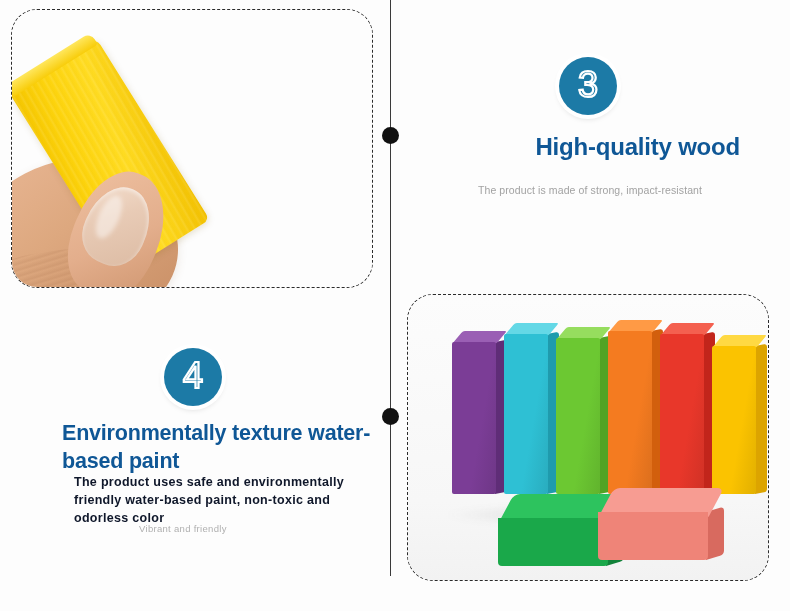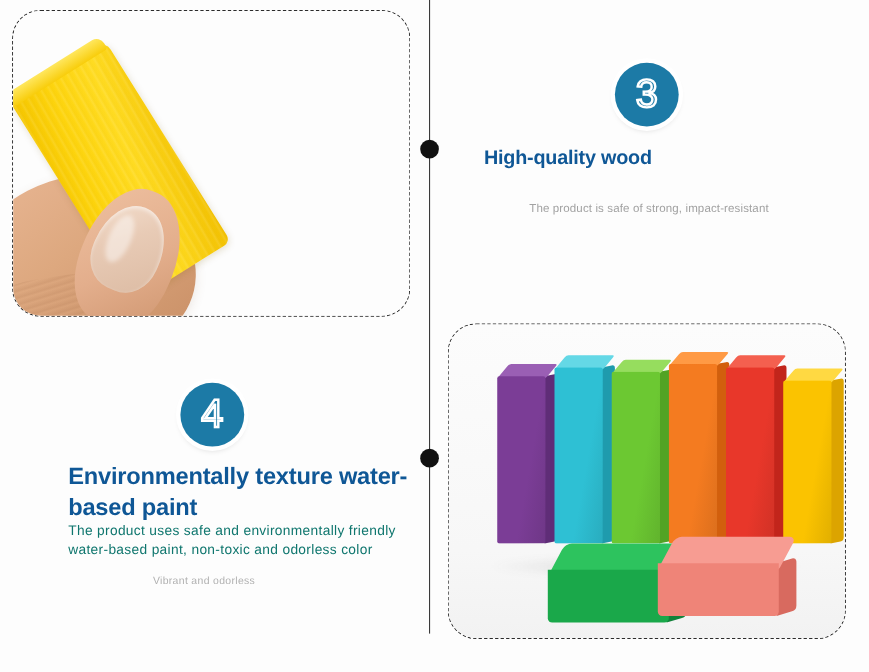--- a/index.html
+++ b/index.html
@@ -272,22 +272,22 @@
     position: absolute;
     color: #9a9a9a;
   }
 
   
   #badge-3 { left: 559px; top: 57px; }
   #title-3 {
     left: 440px;
     top: 133px;
     width: 300px;
-    text-align: left;
-    font-size: 18px;
+    text-align: right;
+    font-size: 24px;
   }
   #sub-3a {
     left: 440px;
     top: 184px;
     width: 300px;
     text-align: center;
     font-size: 10.5px;
     letter-spacing: .1px;
     color: #a2a2a2;
   }
@@ -306,28 +306,28 @@
   #badge-4 { left: 164px; top: 348px; }
   #title-4 {
     left: 62px;
     top: 420px;
     width: 312px;
     text-align: left;
     font-size: 21.5px;
     line-height: 1.28;
   }
   #sub-4a {
-    left: 62px;
+    left: 74px;
     top: 474px;
     width: 300px;
     text-align: left;
     font-size: 12.5px;
-    font-weight: normal;
+    font-weight: bold;
     line-height: 1.42;
-    color: #0f766e;
+    color: #0f172a;
     letter-spacing: .3px;
   }
   #sub-4b {
     left: 139px;
     top: 522px;
     width: 240px;
     text-align: left;
     font-size: 9.5px;
     line-height: 1.45;
     color: #b0b0b0;
@@ -355,28 +355,28 @@
       <div class="nail">
         <div class="nail-shine"></div>
       </div>
     </div>
   </div>
 
   <div class="badge" id="badge-3">
     <span>3</span>
   </div>
   <div class="section-title" id="title-3">High-quality wood</div>
-  <div class="section-sub" id="sub-3a">The product is safe of strong, impact-resistant</div>
+  <div class="section-sub" id="sub-3a">The product is made of strong, impact-resistant</div>
 
   <div class="badge" id="badge-4">
     <span>4</span>
   </div>
   <div class="section-title" id="title-4">Environmentally texture water-based paint</div>
   <div class="section-sub" id="sub-4a">The product uses safe and environmentally friendly water-based paint, non-toxic and odorless color</div>
-  <div class="section-sub" id="sub-4b">Vibrant and odorless</div>
+  <div class="section-sub" id="sub-4b">Vibrant and friendly</div>
 
   <div class="photo-frame" id="frame-bottom-right">
     <div class="blocks-scene" id="blocks-scene">
       <div class="scene-shadow"></div>
     <div class="tall-block" style="left: 44px; height: 152px;">
           <div class="side" style="background: rgb(95, 45, 119);"></div>
           <div class="top" style="background: rgb(154, 95, 180);"></div>
           <div class="face" style="background: linear-gradient(100deg, rgb(123, 61, 150) 0%, rgb(123, 61, 150) 62%, rgba(0, 0, 0, 0.1) 100%) rgb(123, 61, 150);"></div>
         </div>
         <div class="tall-block" style="left: 96px; height: 160px;">

